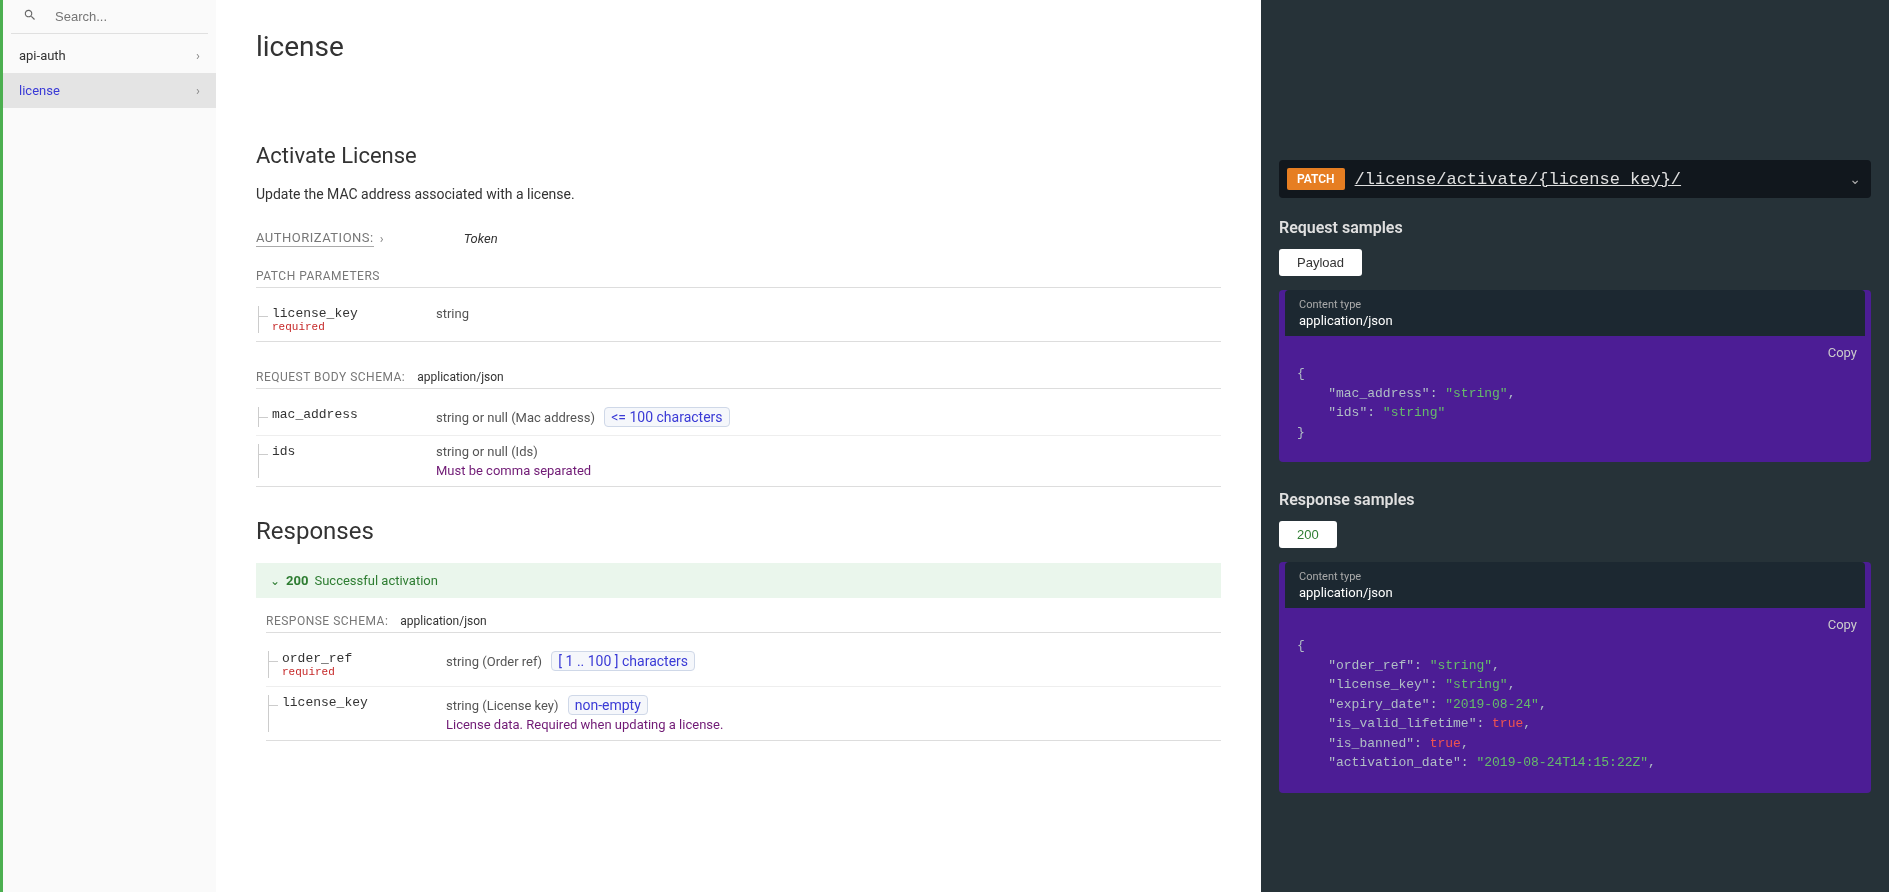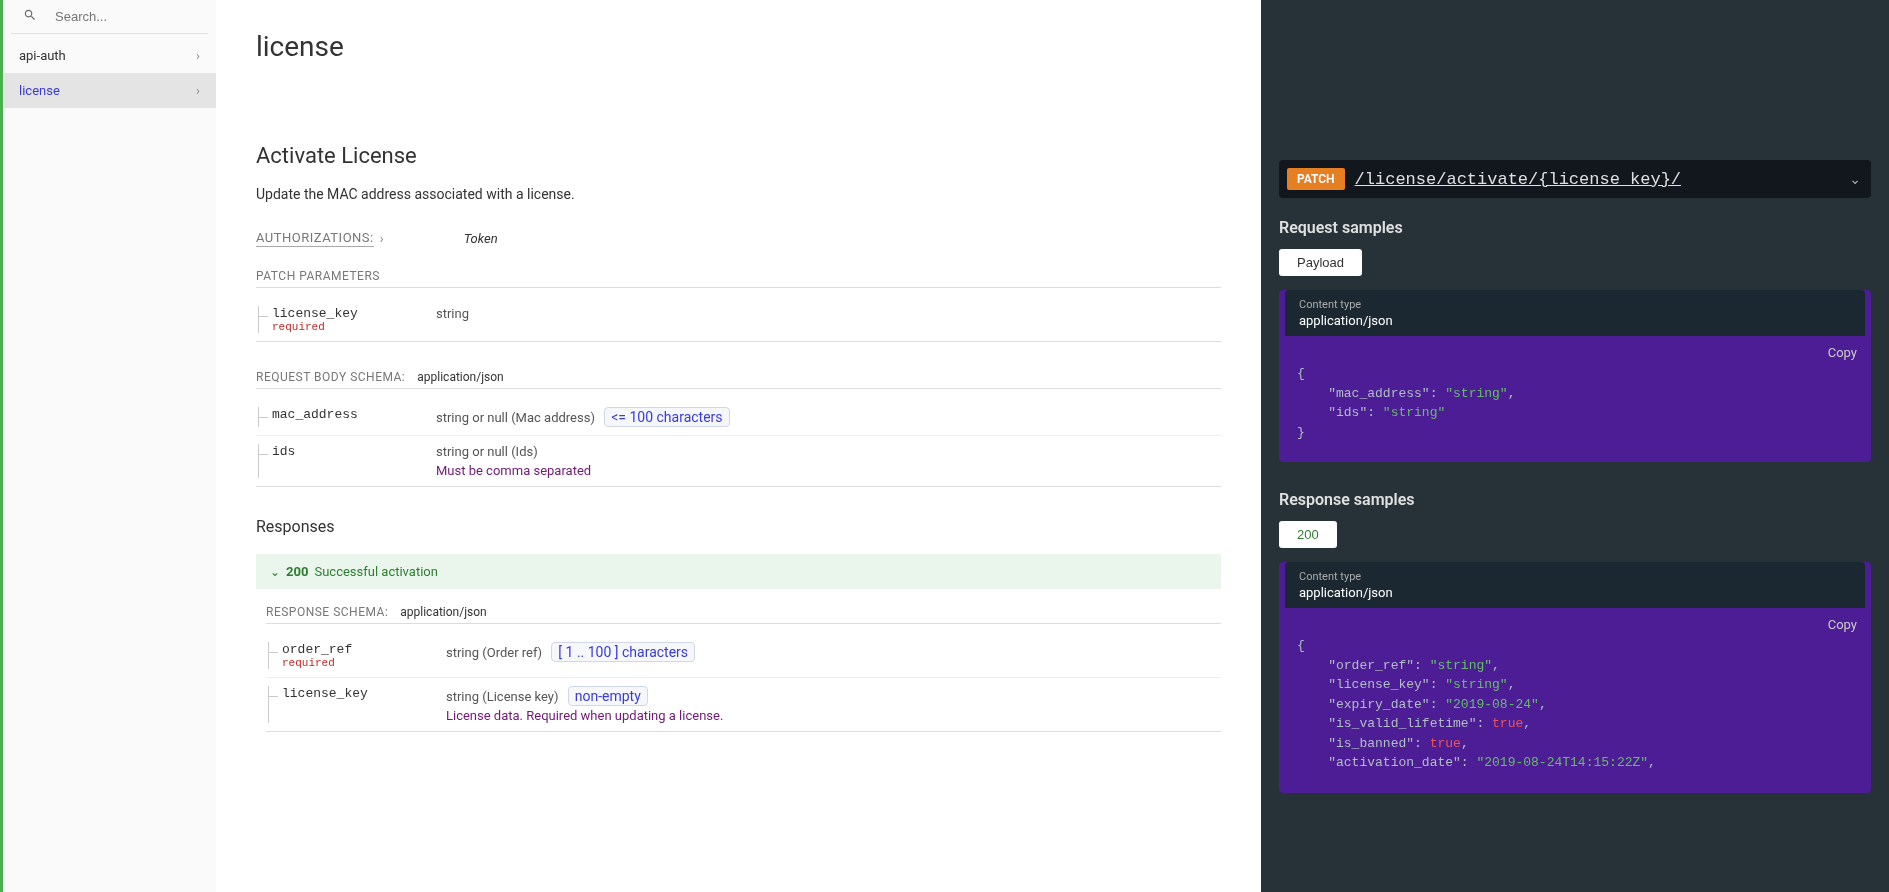--- a/index.html
+++ b/index.html
@@ -124,21 +124,21 @@
     display: inline-block;
     border: 1px solid #cfd8e8;
     background: #f5f7fb;
     padding: 1px 6px;
     font-size: 14px;
     color: #3a3ad6;
     margin-left: 6px;
     border-radius: 4px;
   }
   .param-subdesc { color: #701a75; margin-top: 2px; }
-  h3.responses-title { font-size: 16px; font-weight: 400; margin: 30px 0 18px; }
+  h3.responses-title { font-size: 24px; font-weight: 400; margin: 30px 0 18px; }
   .response-box {
     background: #eaf6ec;
     padding: 10px 14px;
     display: flex;
     align-items: center;
     gap: 6px;
     color: #2e7d32;
     font-size: 13px;
     cursor: pointer;
     margin-bottom: 16px;

